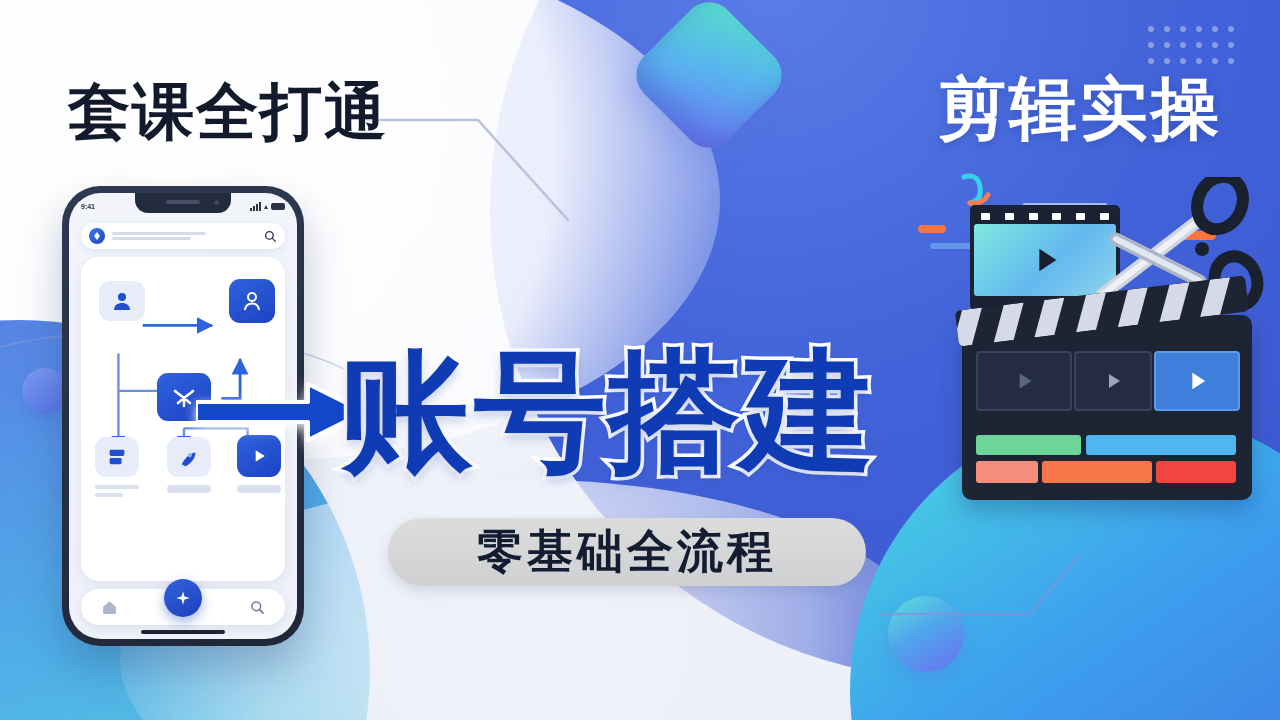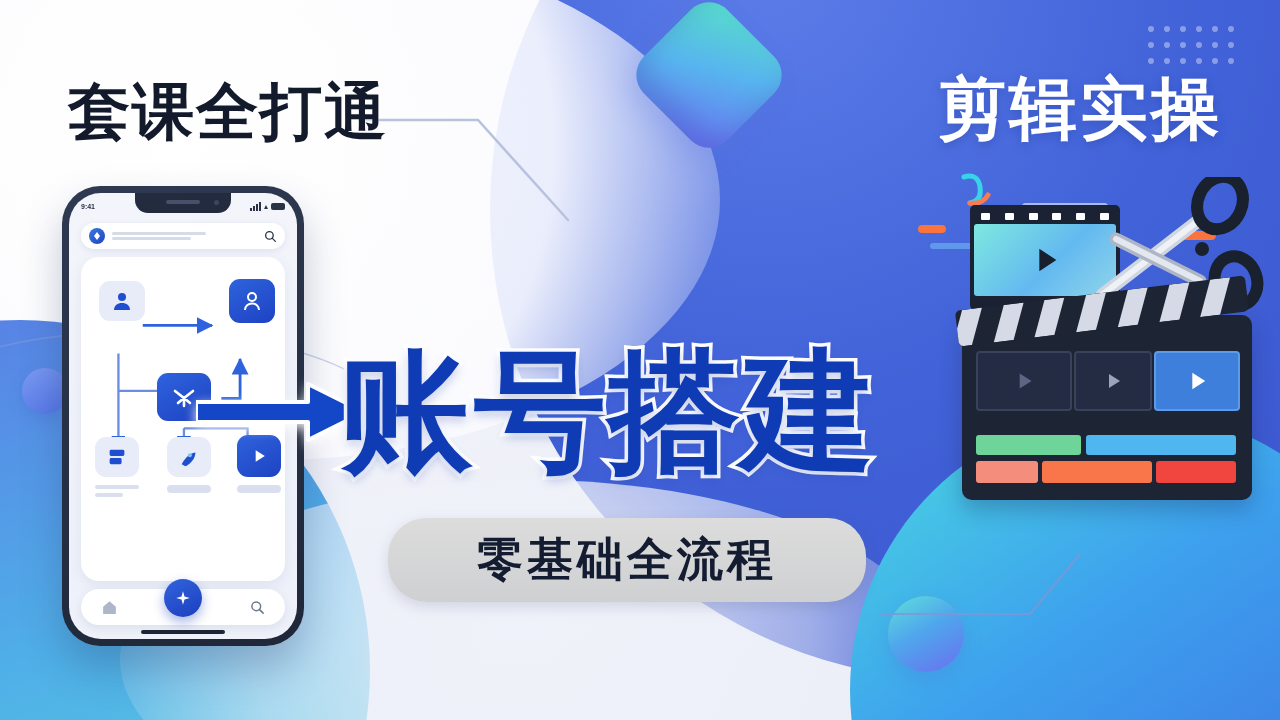--- a/index.html
+++ b/index.html
@@ -98,21 +98,21 @@
     text-shadow:0 3px 10px rgba(30,55,150,.35);
   }
   .title{
     position:absolute;left:340px;font-weight:bold;color:#0f3bb5;letter-spacing:2px;line-height:1;
     -webkit-text-stroke:7px #ffffff;paint-order:stroke fill;
     text-shadow:0 5px 10px rgba(40,70,170,.25);
   }
   .t1{top:196px;font-size:124px;}
   .t2{top:346px;font-size:132px;}
   .pill{
-    position:absolute;left:388px;top:518px;width:478px;height:84px;border-radius:38px;
+    position:absolute;left:388px;top:518px;width:478px;height:68px;border-radius:38px;
     background:linear-gradient(180deg,#dcdcdc,#cfd0d2);display:flex;align-items:center;justify-content:center;
     box-shadow:0 5px 14px rgba(90,100,130,.20);
   }
   .pill span{font-size:46px;font-weight:bold;color:#131c30;letter-spacing:4px;}
 
   
   .vid{position:absolute;left:960px;top:185px;width:300px;height:330px;}
   .filmframe{position:absolute;left:10px;top:20px;width:150px;height:105px;border-radius:5px;background:#1b2234;padding:8px 4px;box-sizing:border-box;}
   .perfs{display:flex;justify-content:space-around;}
   .perfs i{width:9px;height:7px;background:#fff;border-radius:1px;display:block;}

